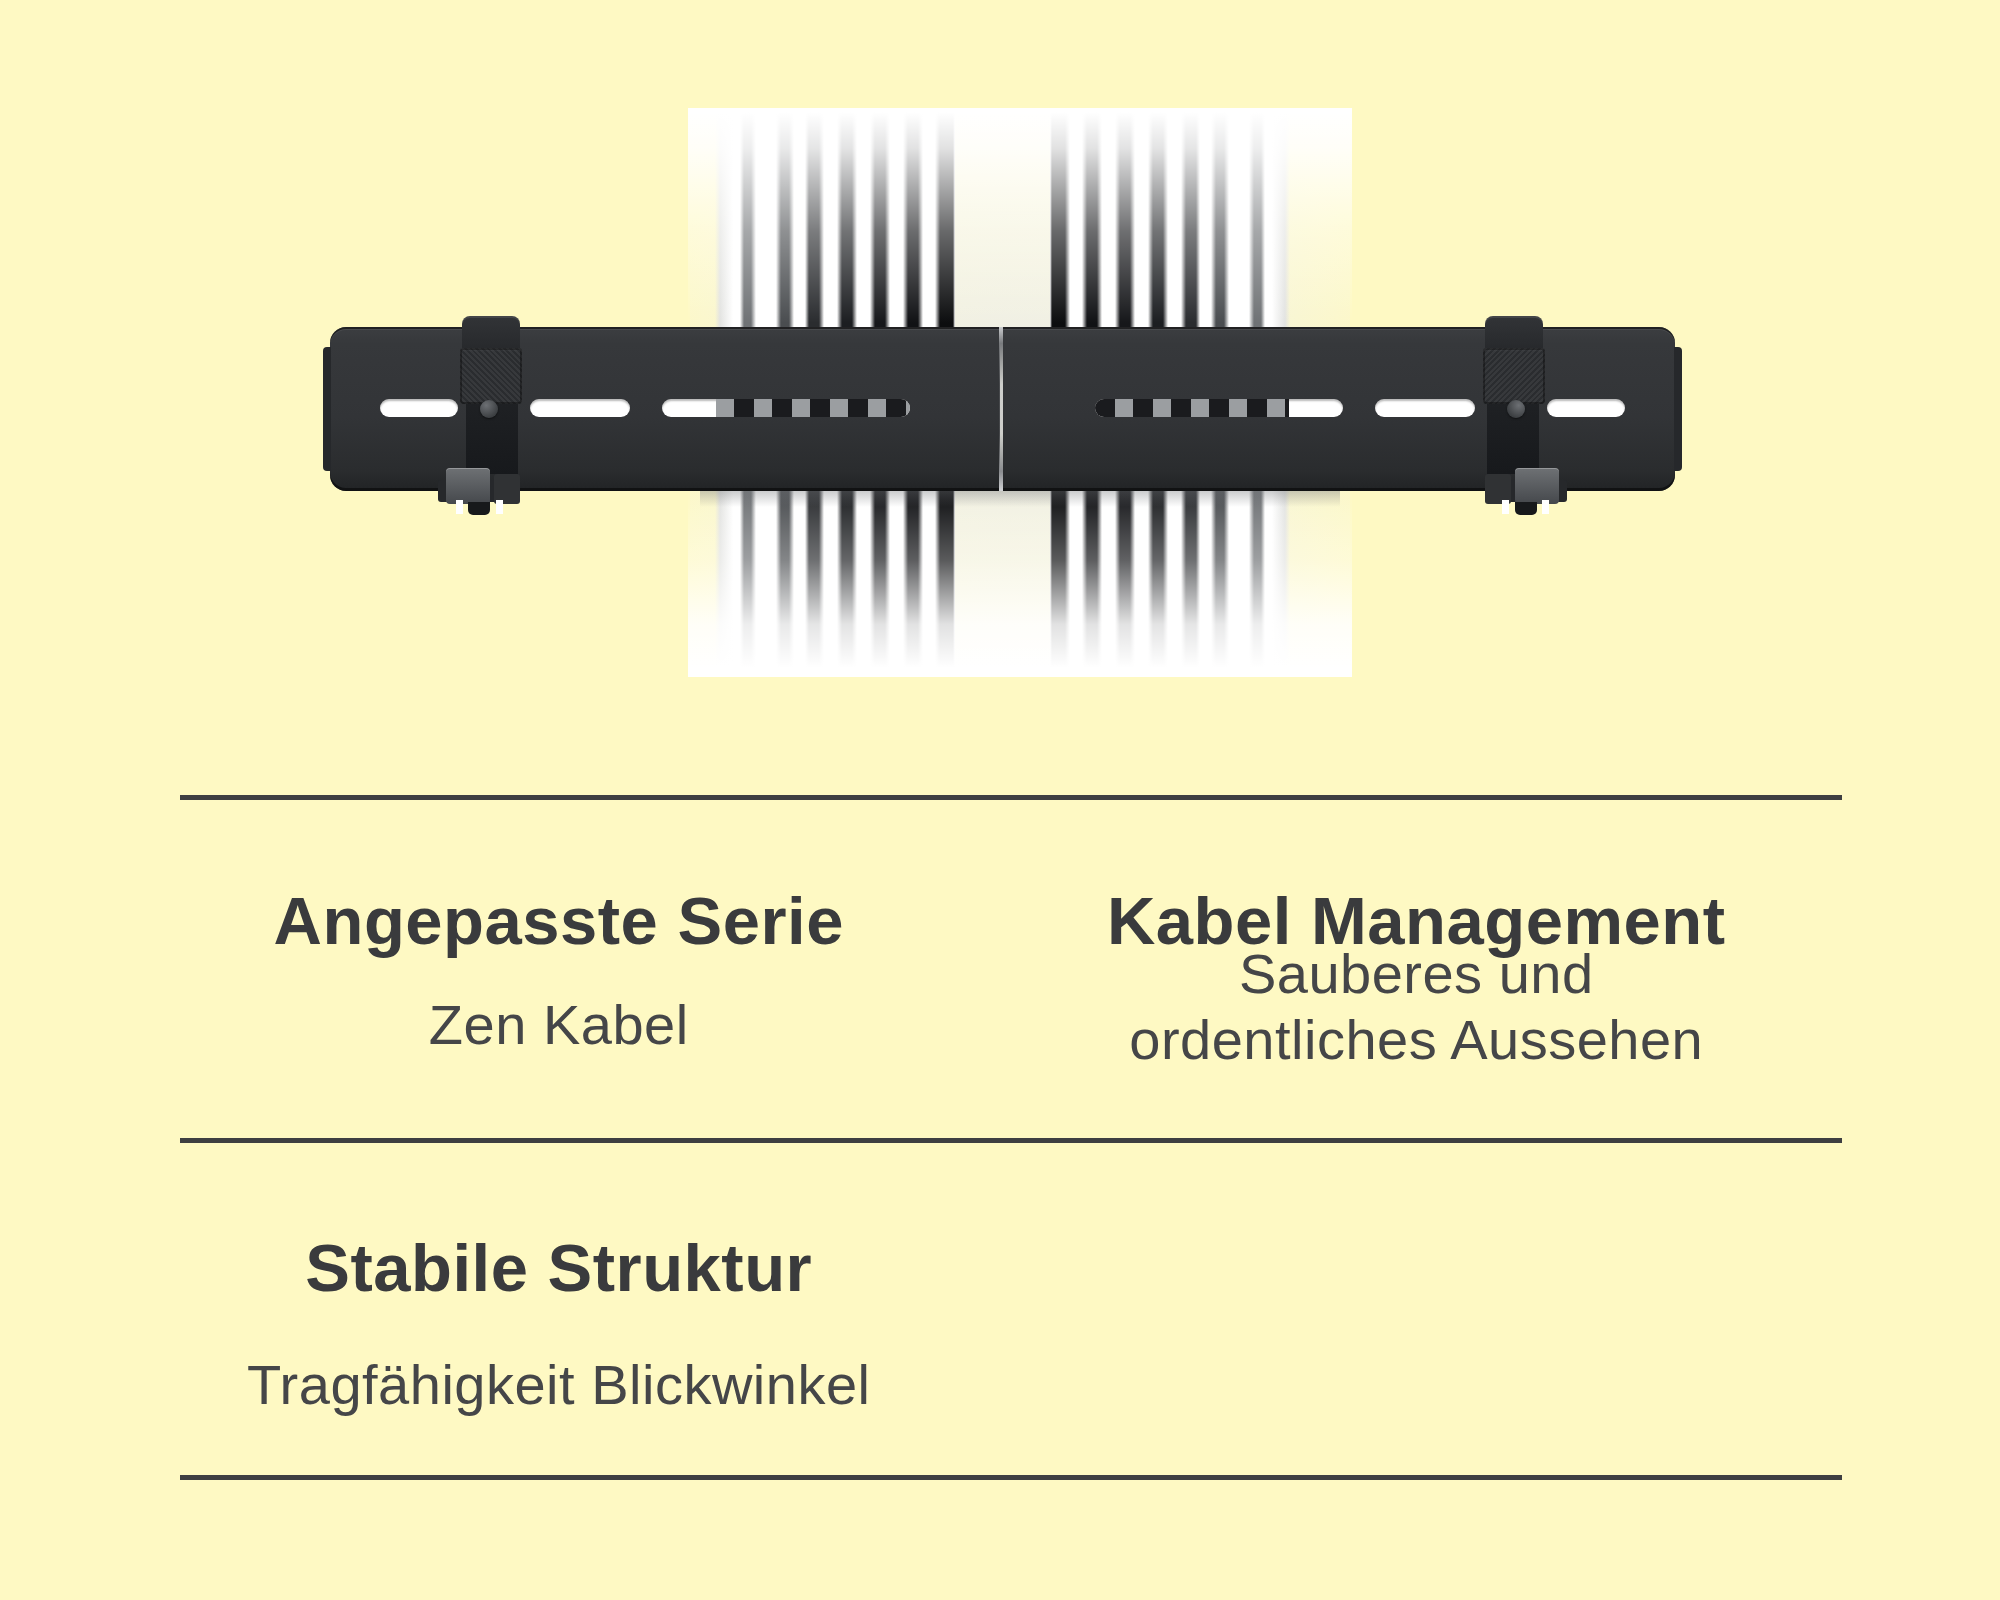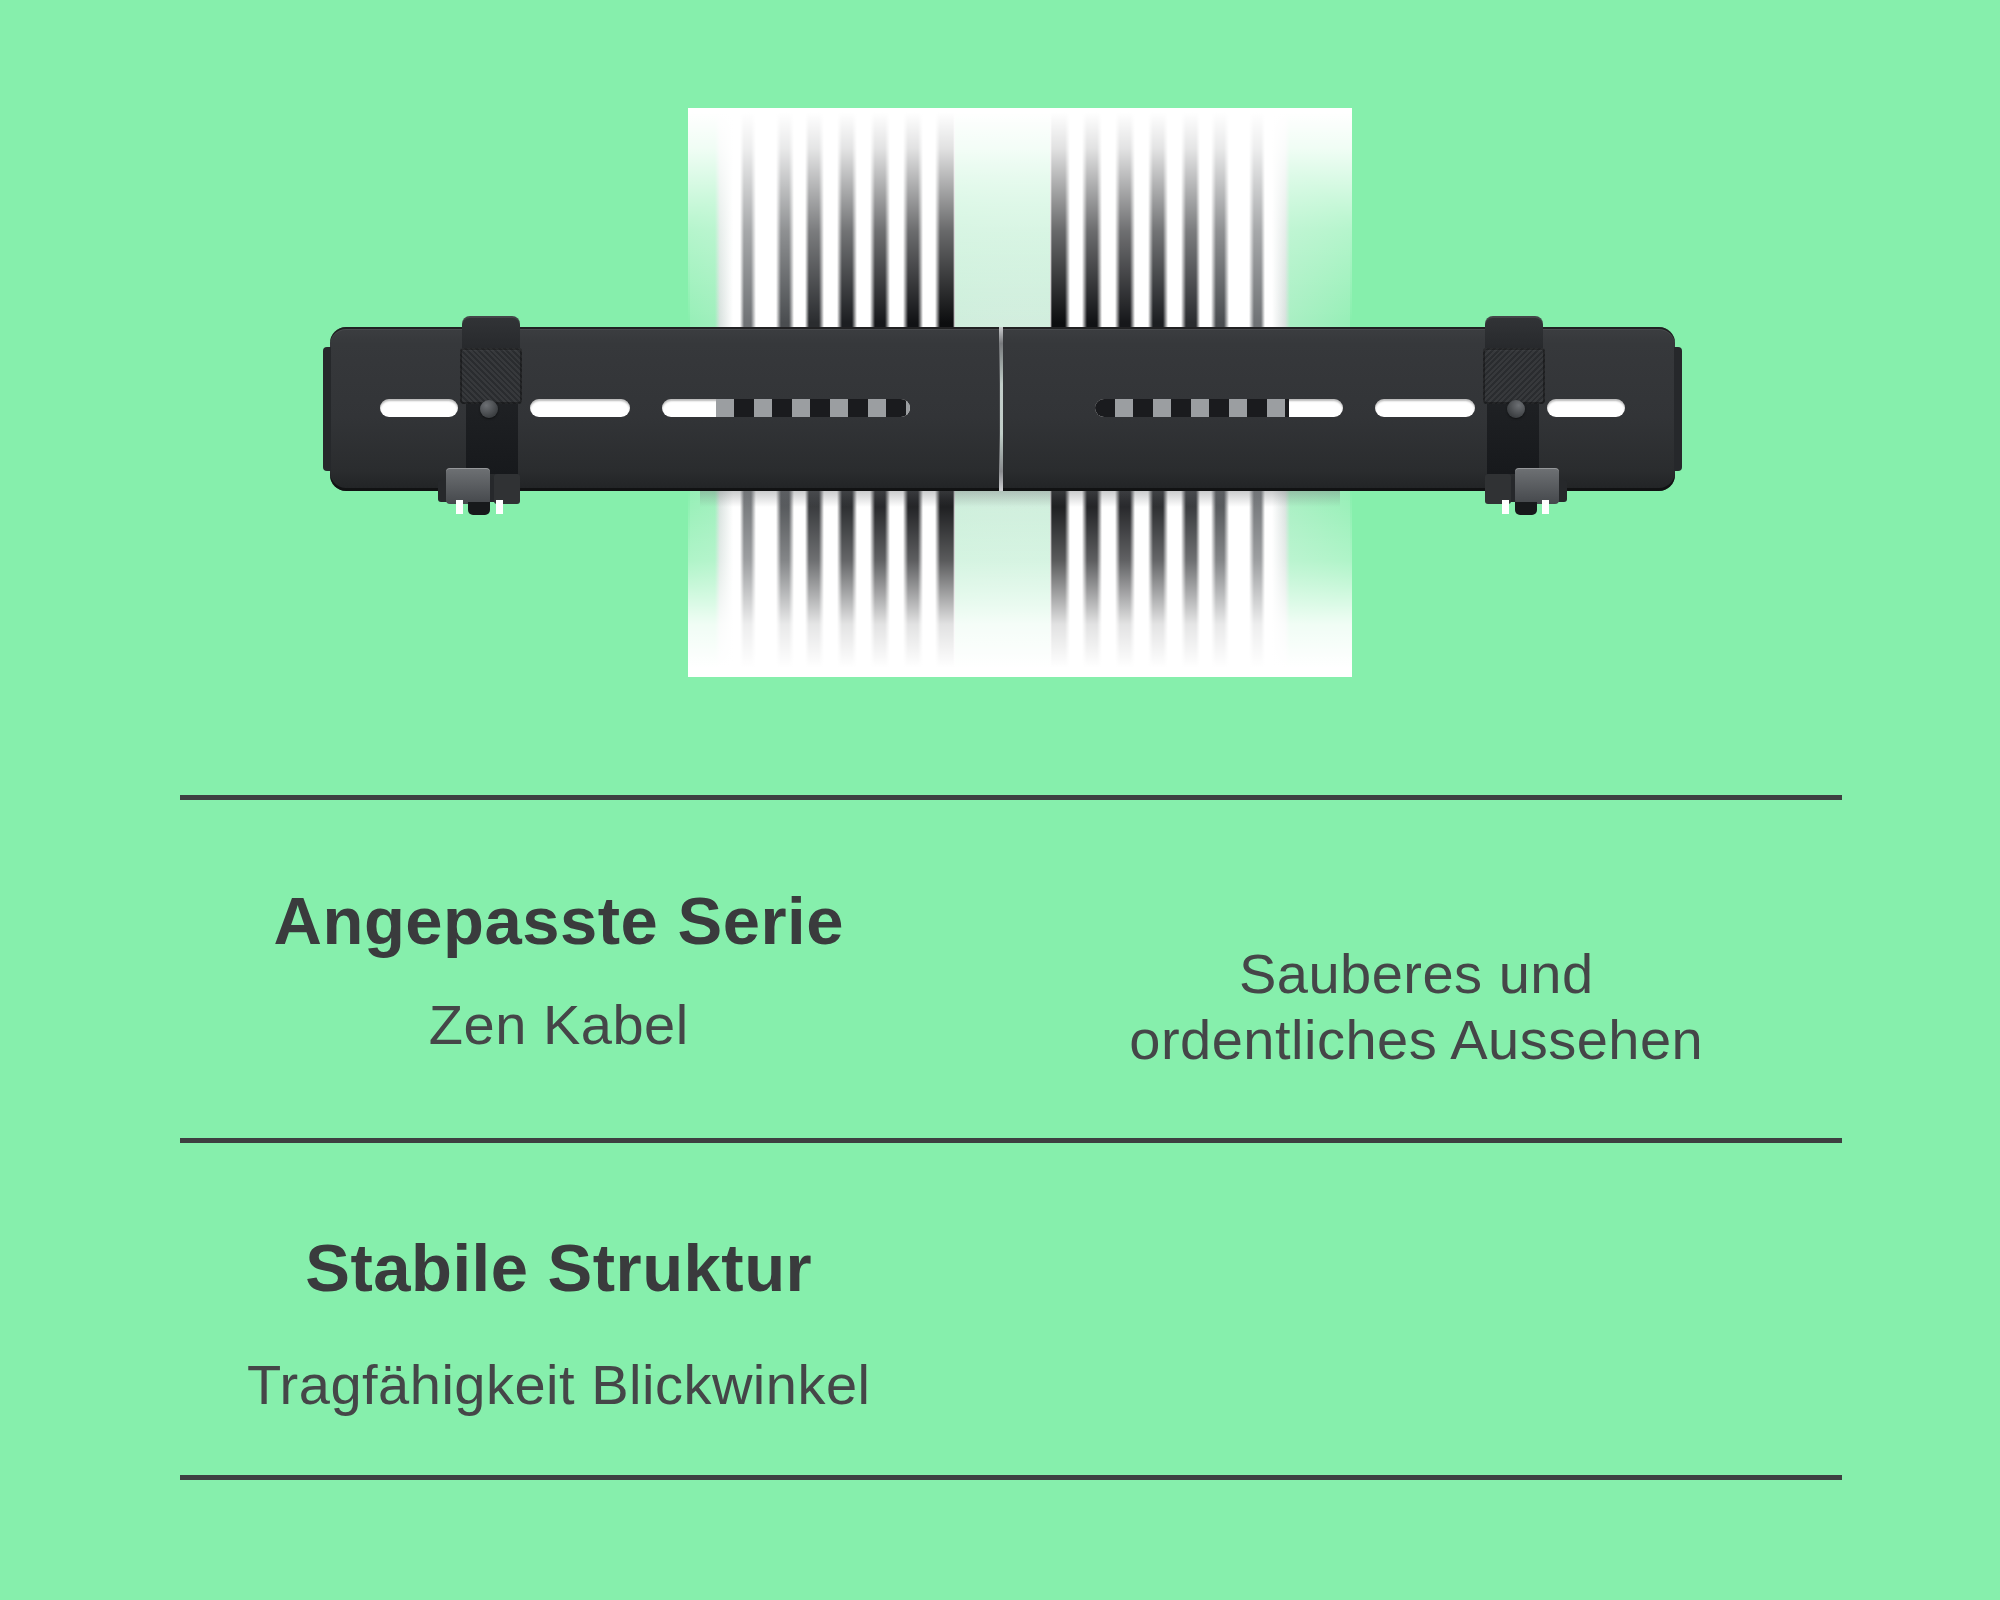--- a/index.html
+++ b/index.html
@@ -1,18 +1,18 @@
 <!DOCTYPE html>
 <html><head>
 <meta charset="utf-8">
 <style>
   html,body { margin:0; padding:0; background:#ffffff; }
   .page {
     position:relative; width:2000px; height:1600px; overflow:hidden;
-    background:#86efac; font-family:"Liberation Sans", sans-serif;
+    background:#fef9c3; font-family:"Liberation Sans", sans-serif;
   }
 
   
   .scene { position:absolute; left:0; top:0; width:2000px; height:700px; }
 
   .haze {
     position:absolute; left:690px; top:110px; width:660px; height:562px; z-index:1;
     background: radial-gradient(ellipse 60% 58% at 50% 52%,
       rgba(235,236,238,.9) 0%, rgba(238,239,241,.55) 55%, rgba(240,241,243,0) 100%);
   }
@@ -189,20 +189,21 @@
   <div class="divider d1"></div>
   <div class="divider d2"></div>
   <div class="divider d3"></div>
 
   <div class="row row1">
     <div class="cell">
       <div class="feature-title">Angepasste Serie</div>
       <div class="feature-desc">Zen Kabel</div>
     </div>
     <div class="cell">
+      <div class="feature-title">Kabel Management</div>
       <div class="feature-desc two-line">Sauberes und
 ordentliches Aussehen</div>
     </div>
   </div>
 
   <div class="row row2">
     <div class="cell">
       <div class="feature-title">Stabile Struktur</div>
       <div class="feature-desc">Tragfähigkeit Blickwinkel</div>
     </div>

